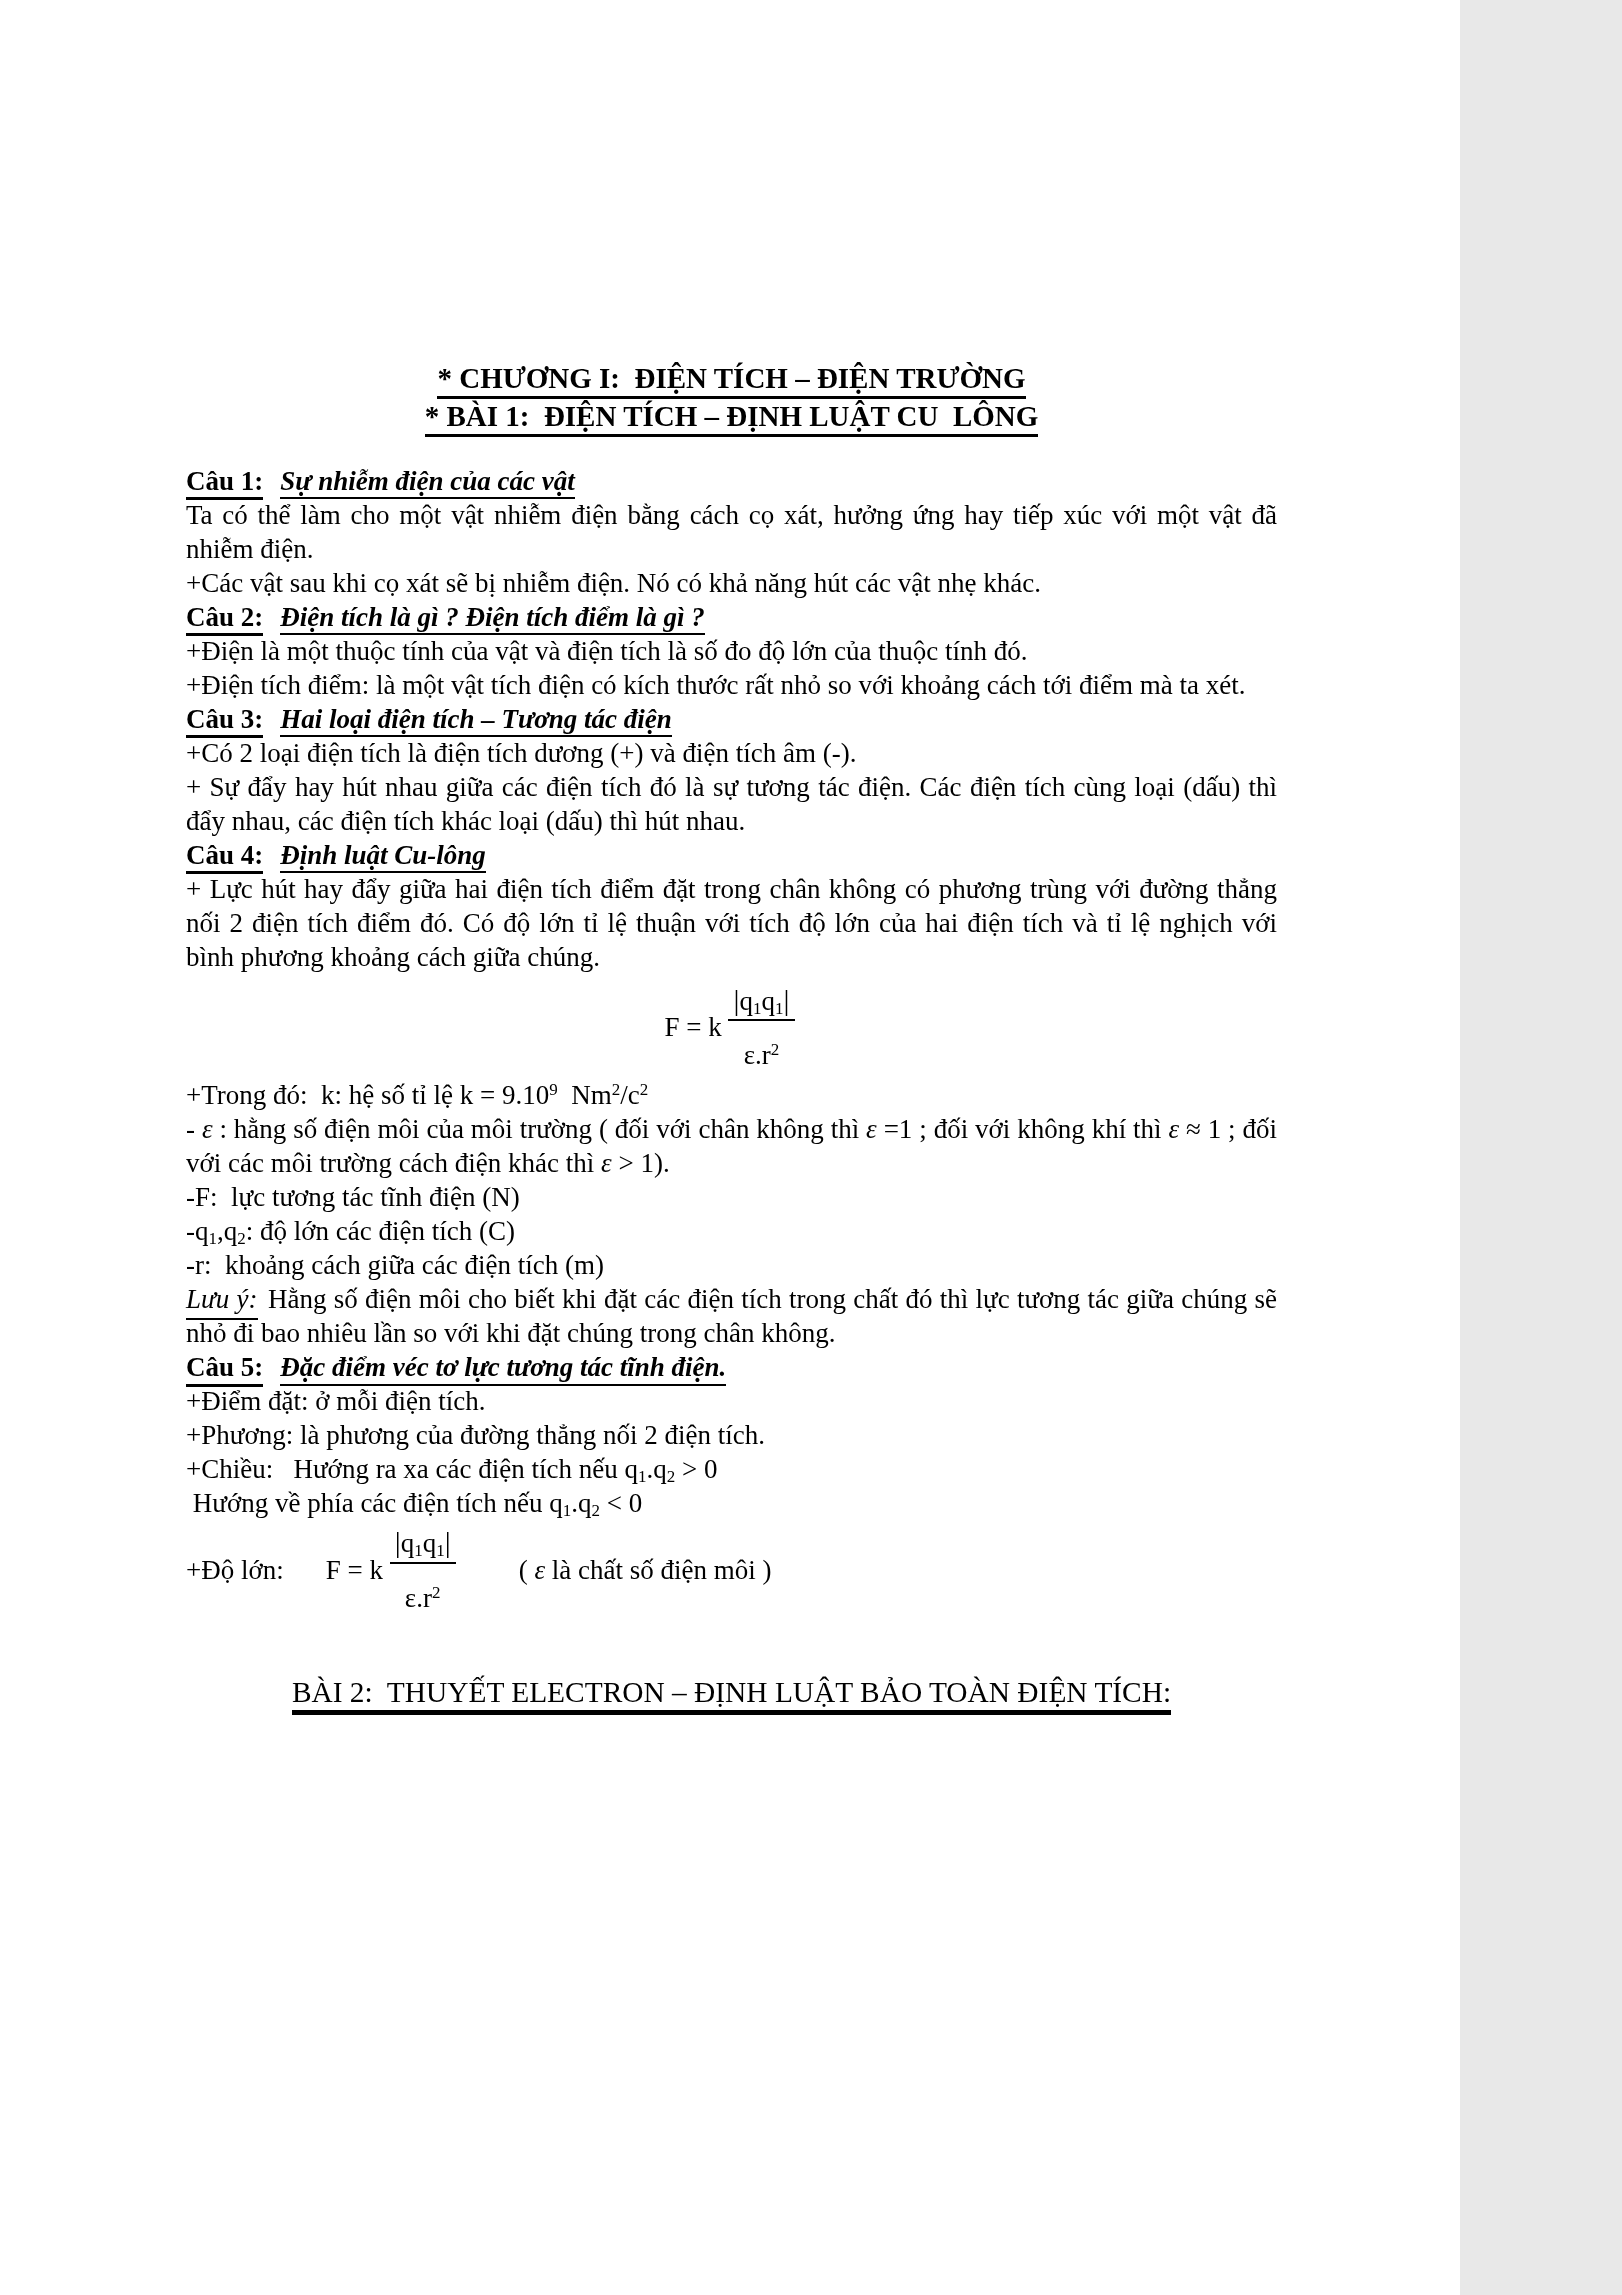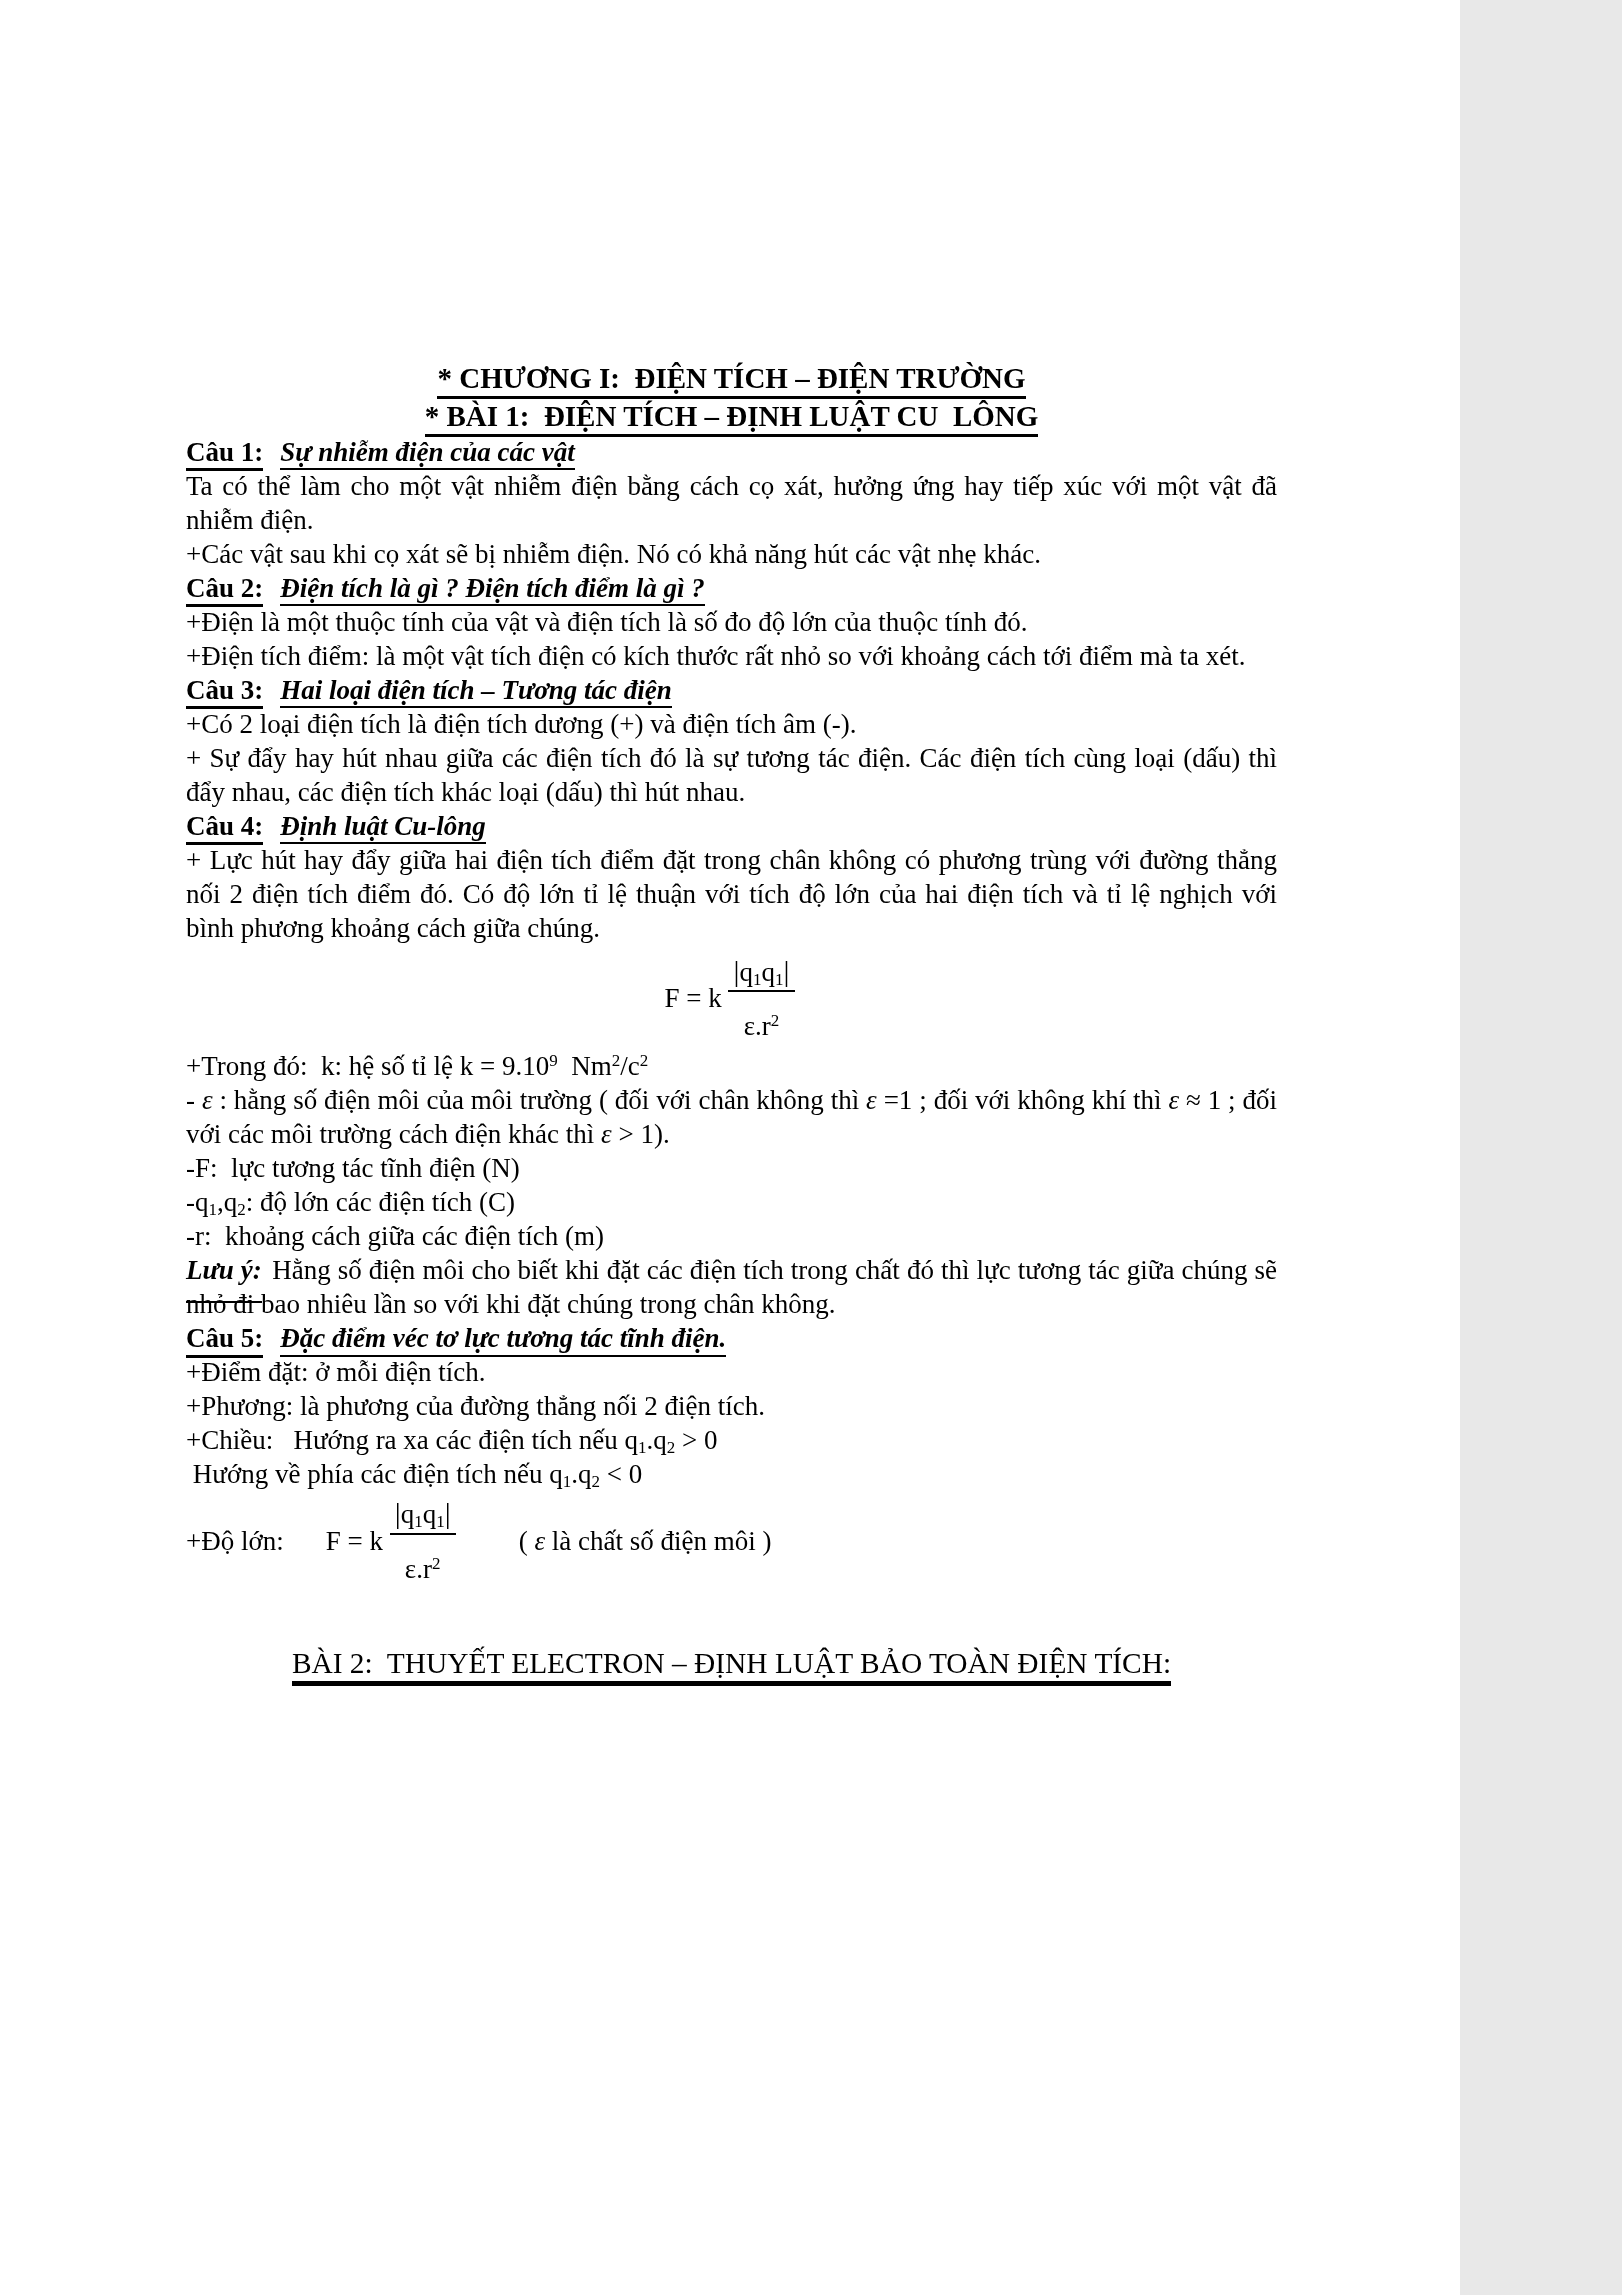--- a/index.html
+++ b/index.html
@@ -20,42 +20,42 @@
   .doc-title {
     text-align: center;
     font-weight: bold;
     font-size: 29px;
     line-height: 38px;
     white-space: pre-wrap;
   }
   .u5 { border-bottom: 3.9px solid #000; padding-bottom: 2px; }
   .u7 { border-bottom: 5.2px solid #000; padding-bottom: 2.6px; }
 
-  .body-block { }
+  .body-block { margin-top: 29px; }
 
   p.line { margin: 0; white-space: pre-wrap; }
   p.just { text-align: justify; white-space: normal; }
 
   .qlabel {
     font-weight: bold;
     border-bottom: 3.3px solid #000;
     padding-bottom: 1.3px;
     margin-right: 17px;
   }
   .qtitle {
     font-weight: bold;
     font-style: italic;
     border-bottom: 2.6px solid #000;
     padding-bottom: 1.3px;
   }
   .note-label {
-    font-weight: bold;
+    font-weight: normal;
     font-style: italic;
     border-bottom: 2.6px solid #000;
-    padding-bottom: 16px;
+    padding-bottom: 4px;
     margin-right: 10.5px;
   }
 
   sub, sup { font-size: 17px; line-height: 0; }
   sub { vertical-align: -0.25em; }
   sup { vertical-align: 0.55em; }
 
   .eps { font-style: italic; }
 
   

